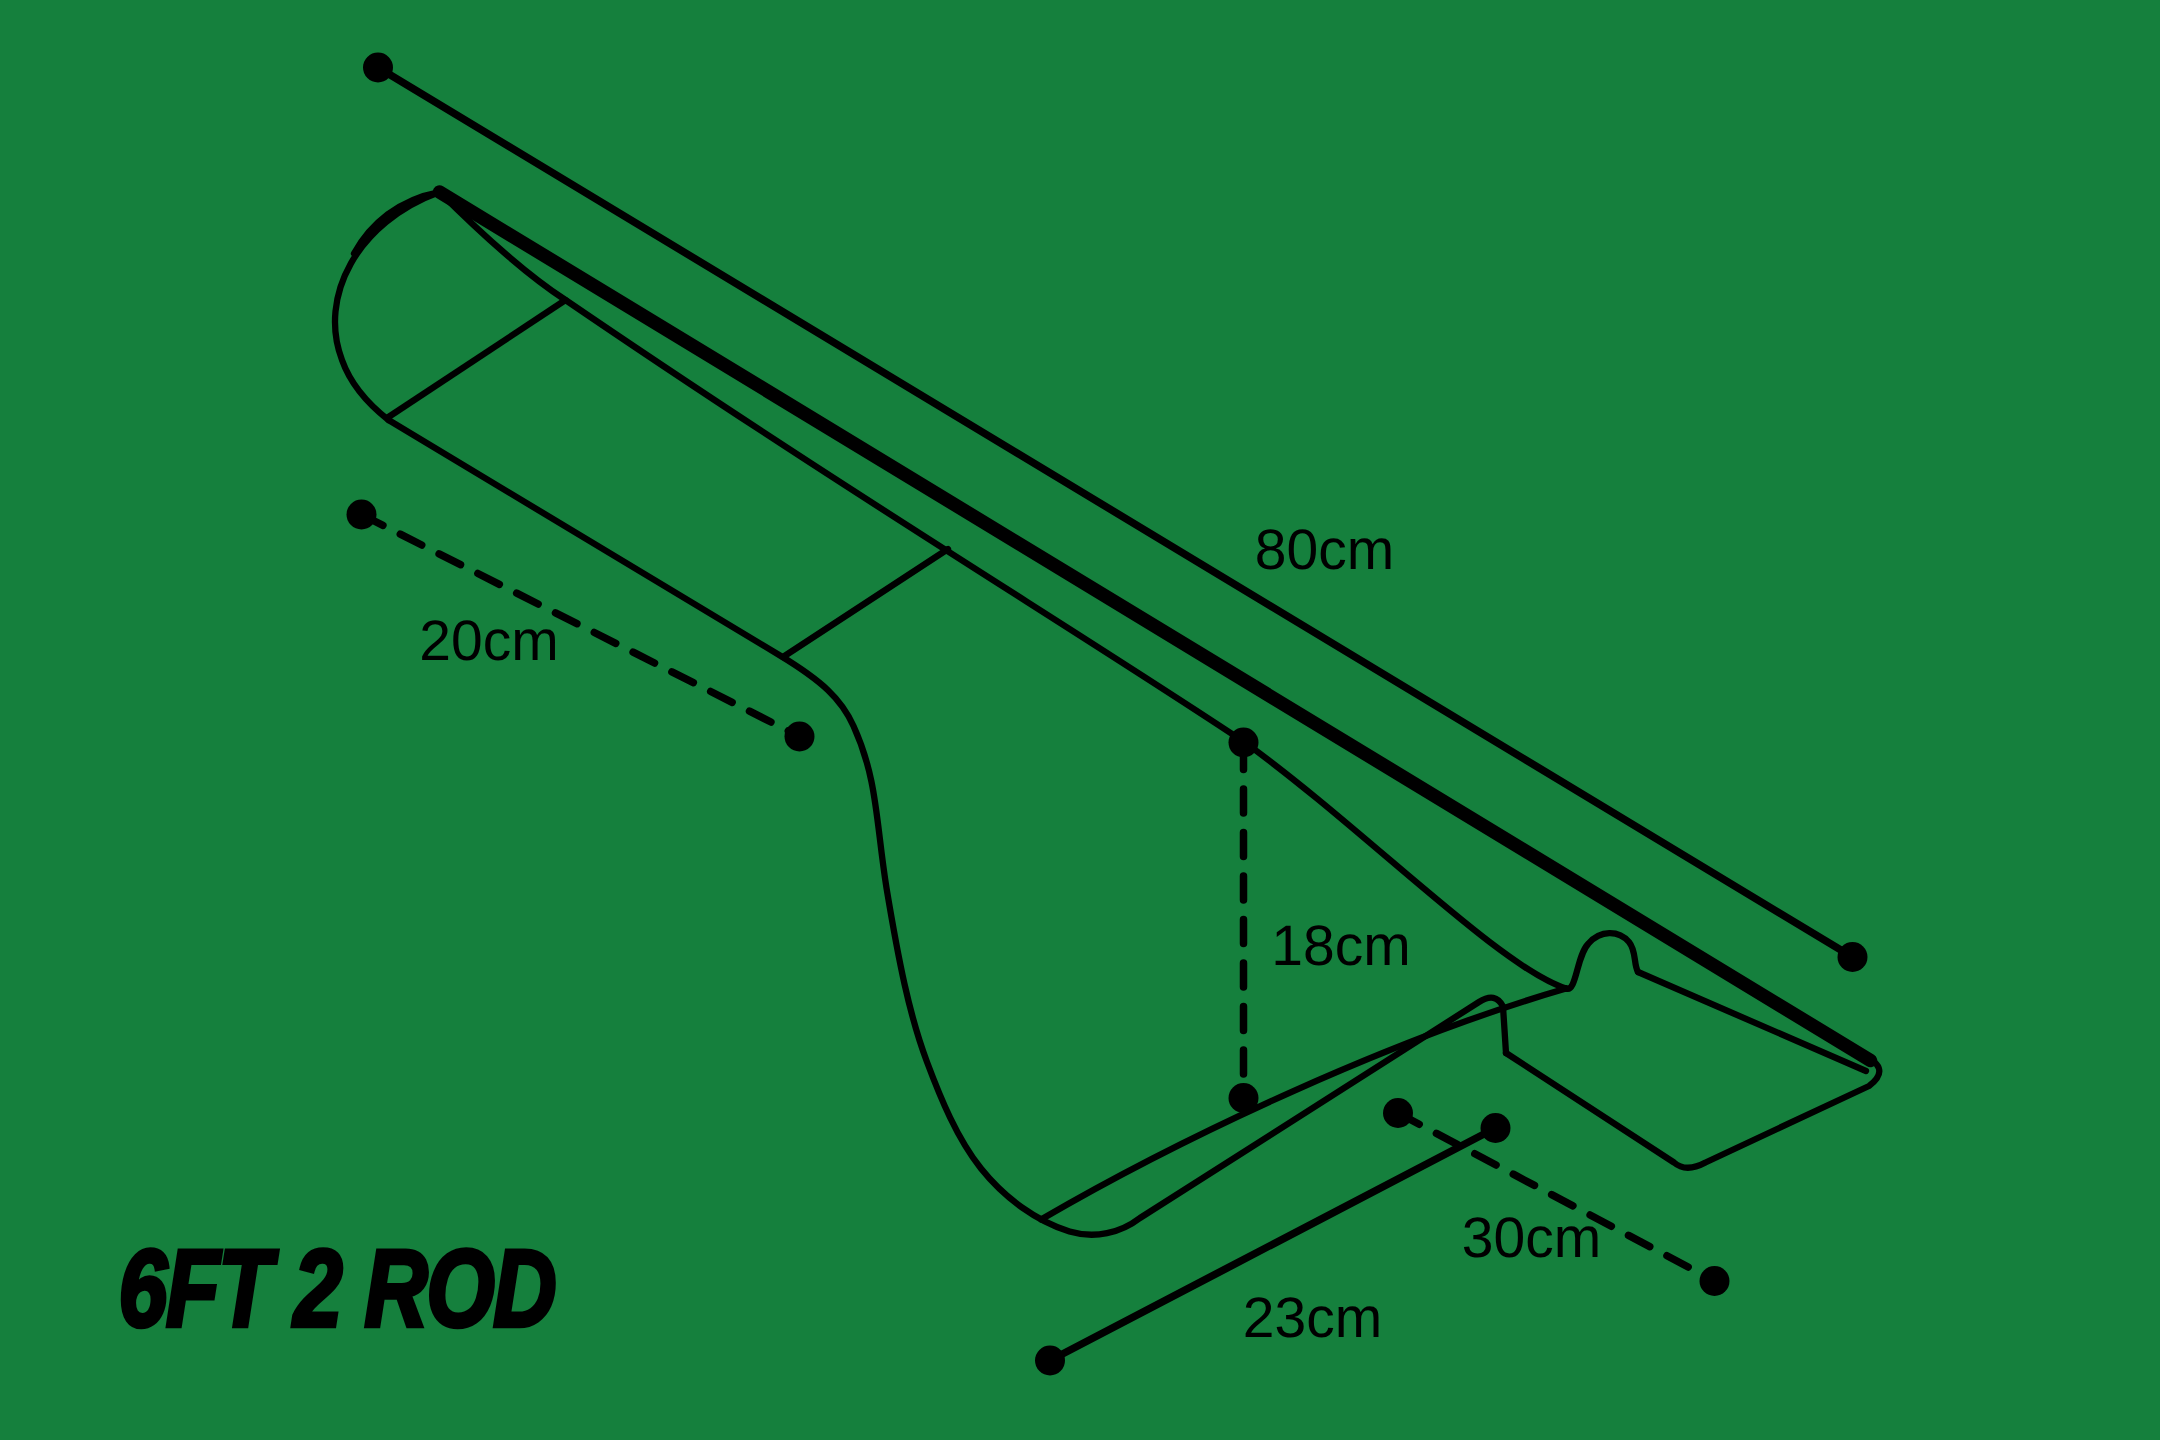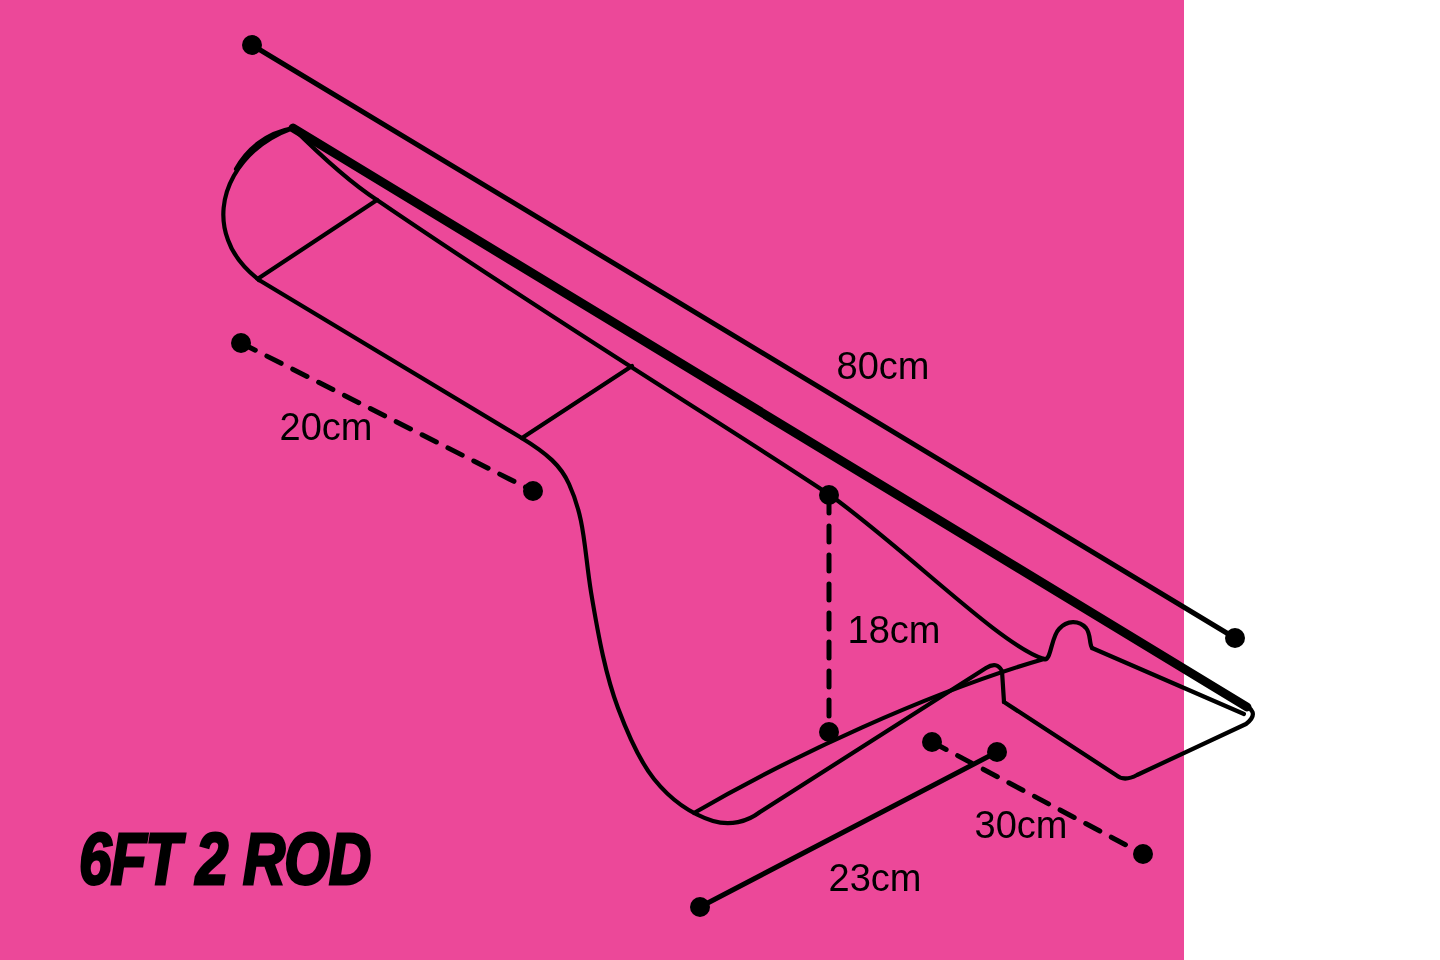--- a/index.html
+++ b/index.html
@@ -6,23 +6,23 @@
     margin: 0;
     padding: 0;
     width: 1440px;
     height: 960px;
     background: #ffffff;
     overflow: hidden;
     font-family: "Liberation Sans", sans-serif;
   }
   .stage {
     position: relative;
-    width: 1184px;
+    width: 1440px;
     height: 960px;
-    background: #ec4899;
+    background: #15803d;
   }
   svg { display: block; }
   .obj-line {
     fill: none;
     stroke: #000000;
     stroke-width: 4.2;
     stroke-linecap: round;
     stroke-linejoin: round;
   }
   .obj-line-thick {

